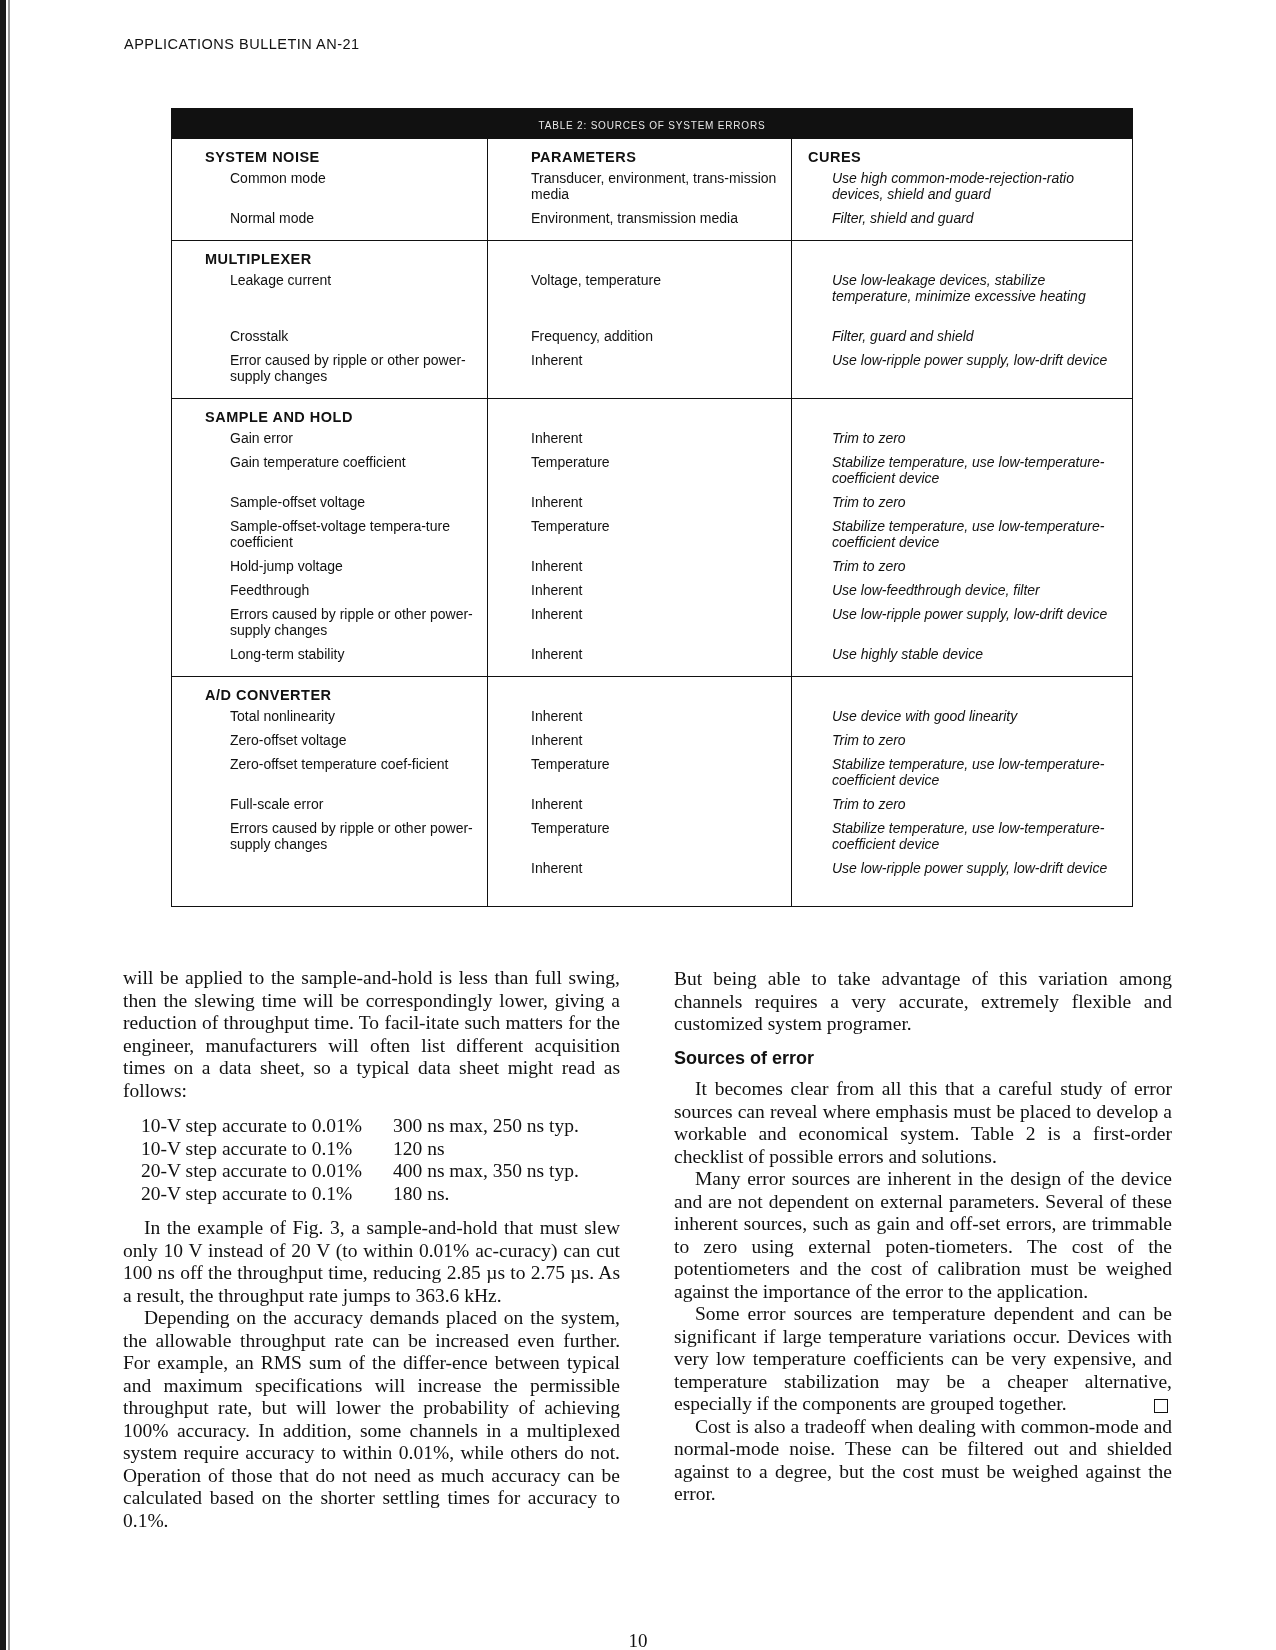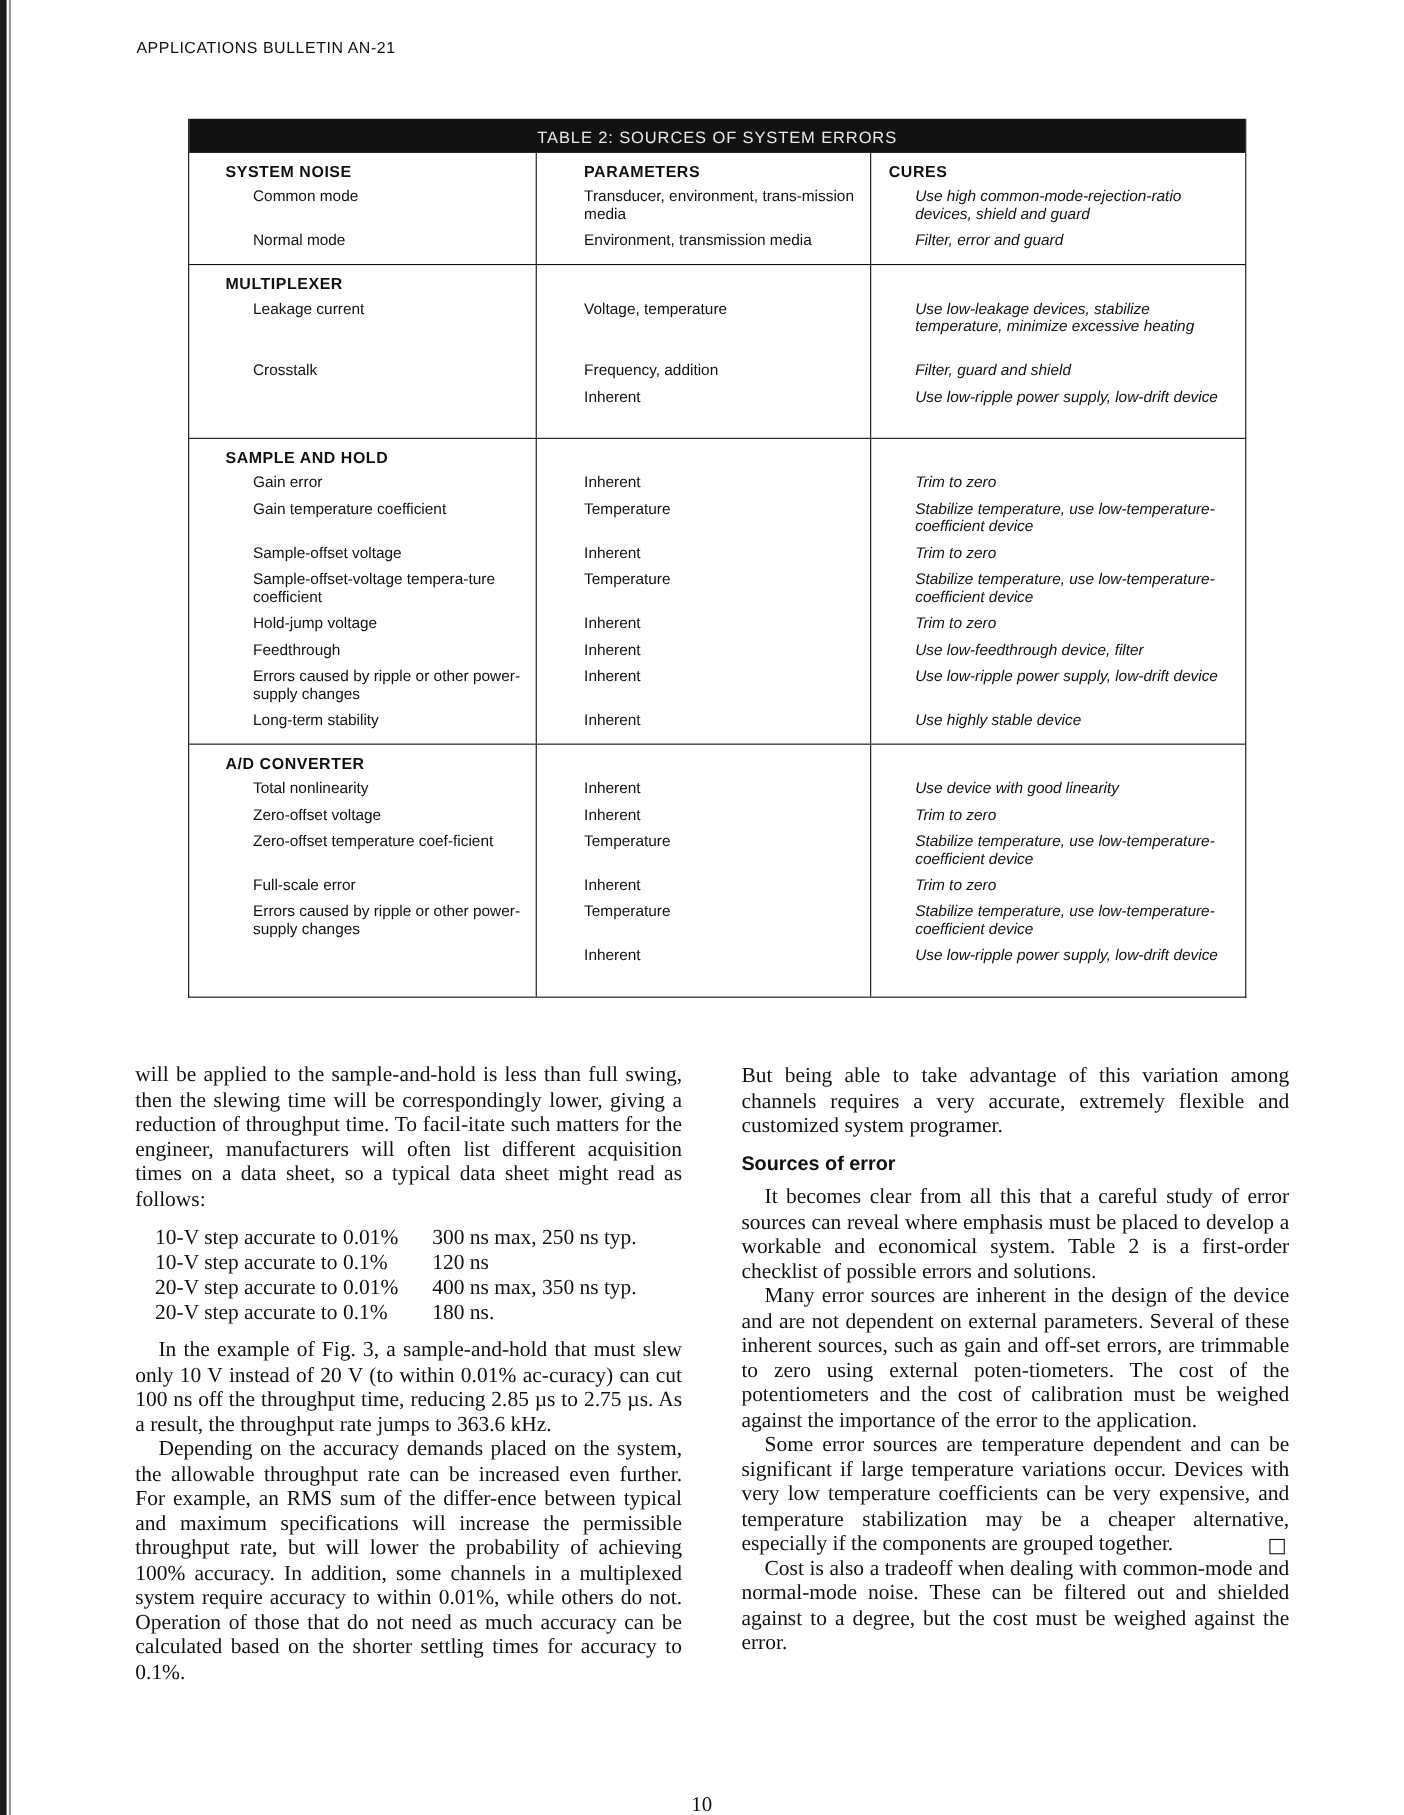--- a/index.html
+++ b/index.html
@@ -2,21 +2,21 @@
 <html><head>
 <meta charset="utf-8">
 <style>
   html, body { margin: 0; padding: 0; background: #ffffff; }
   body { width: 1276px; height: 1650px; position: relative; overflow: hidden; color: #111; }
   .binding { position: absolute; left: 0; top: 0; width: 6px; height: 1650px; background: #1a1a1a; }
   .binding2 { position: absolute; left: 8px; top: 0; width: 2px; height: 1650px; background: #9a9a9a; }
   .running-head { position: absolute; left: 124px; top: 36px; font-family: "Liberation Sans", sans-serif; font-size: 14.5px; letter-spacing: 0.5px; color: #111; }
 
   .table { position: absolute; left: 171px; top: 108px; width: 960px; border: 1.5px solid #111; border-top: none; font-family: "Liberation Sans", sans-serif; font-size: 14px; color: #111; }
-  .table-title { background: #111; color: #e8e8e8; text-align: center; font-size: 15px; letter-spacing: 0.8px; height: 31px; line-height: 35px; font-weight: normal; }
+  .table-title { background: #111; color: #e8e8e8; text-align: center; font-size: 10px; letter-spacing: 0.8px; height: 31px; line-height: 35px; font-weight: normal; }
   .section { display: grid; grid-template-columns: 315px 304px 341px; border-top: 1.5px solid #111; }
   .section:first-of-type { border-top: none; }
   .col { padding: 6px 0 6px 0; }
   .col + .col { border-left: 1.5px solid #111; }
   .sec-head { font-weight: bold; letter-spacing: 0.5px; padding-left: 33px; height: 25px; line-height: 25px; font-size: 14.5px; }
   .cell { padding-left: 58px; padding-right: 10px; line-height: 16px; box-sizing: border-box; }
   .col.p .cell, .col.c .cell { padding-left: 43px; }
   .col.c .cell { padding-left: 40px; padding-right: 6px; font-style: italic; }
   .col.p .sec-head { padding-left: 43px; }
   .col.c .sec-head { padding-left: 16px; }
@@ -51,28 +51,29 @@
           <div class="cell" style="min-height: 16px; margin-bottom: 8px;">Normal mode</div>
         </div>
         <div class="col p">
           <div class="sec-head">PARAMETERS</div>
           <div class="cell" style="min-height: 32px; margin-bottom: 8px;">Transducer, environment, trans-mission media</div>
           <div class="cell" style="min-height: 16px; margin-bottom: 8px;">Environment, transmission media</div>
         </div>
         <div class="col c">
           <div class="sec-head">CURES</div>
           <div class="cell" style="min-height: 32px; margin-bottom: 8px;">Use high common-mode-rejection-ratio devices, shield and guard</div>
-          <div class="cell" style="min-height: 16px; margin-bottom: 8px;">Filter, error and guard</div>
+          <div class="cell" style="min-height: 16px; margin-bottom: 8px;">Filter, shield and guard</div>
         </div>
       </div>
       <div class="section">
         <div class="col s">
           <div class="sec-head">MULTIPLEXER</div>
           <div class="cell" style="min-height: 48px; margin-bottom: 8px;">Leakage current</div>
           <div class="cell" style="min-height: 16px; margin-bottom: 8px;">Crosstalk</div>
+          <div class="cell" style="min-height: 32px; margin-bottom: 8px;">Error caused by ripple or other power-supply changes</div>
         </div>
         <div class="col p">
           <div class="sec-head"></div>
           <div class="cell" style="min-height: 48px; margin-bottom: 8px;">Voltage, temperature</div>
           <div class="cell" style="min-height: 16px; margin-bottom: 8px;">Frequency, addition</div>
           <div class="cell" style="min-height: 32px; margin-bottom: 8px;">Inherent</div>
         </div>
         <div class="col c">
           <div class="sec-head"></div>
           <div class="cell" style="min-height: 48px; margin-bottom: 8px;">Use low-leakage devices, stabilize temperature, minimize excessive heating</div>

